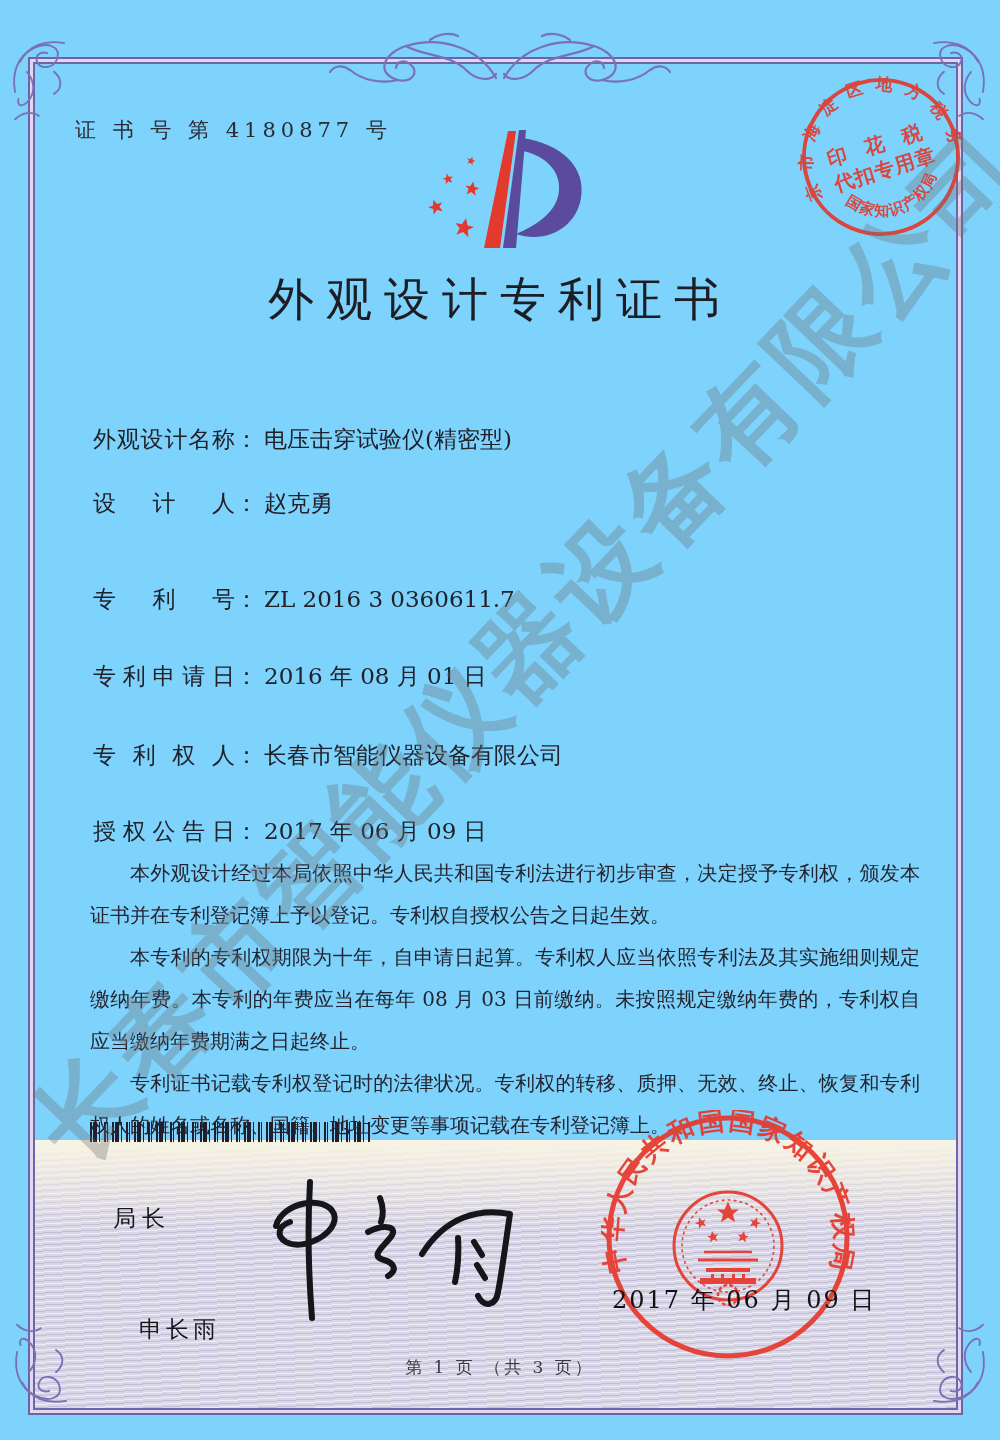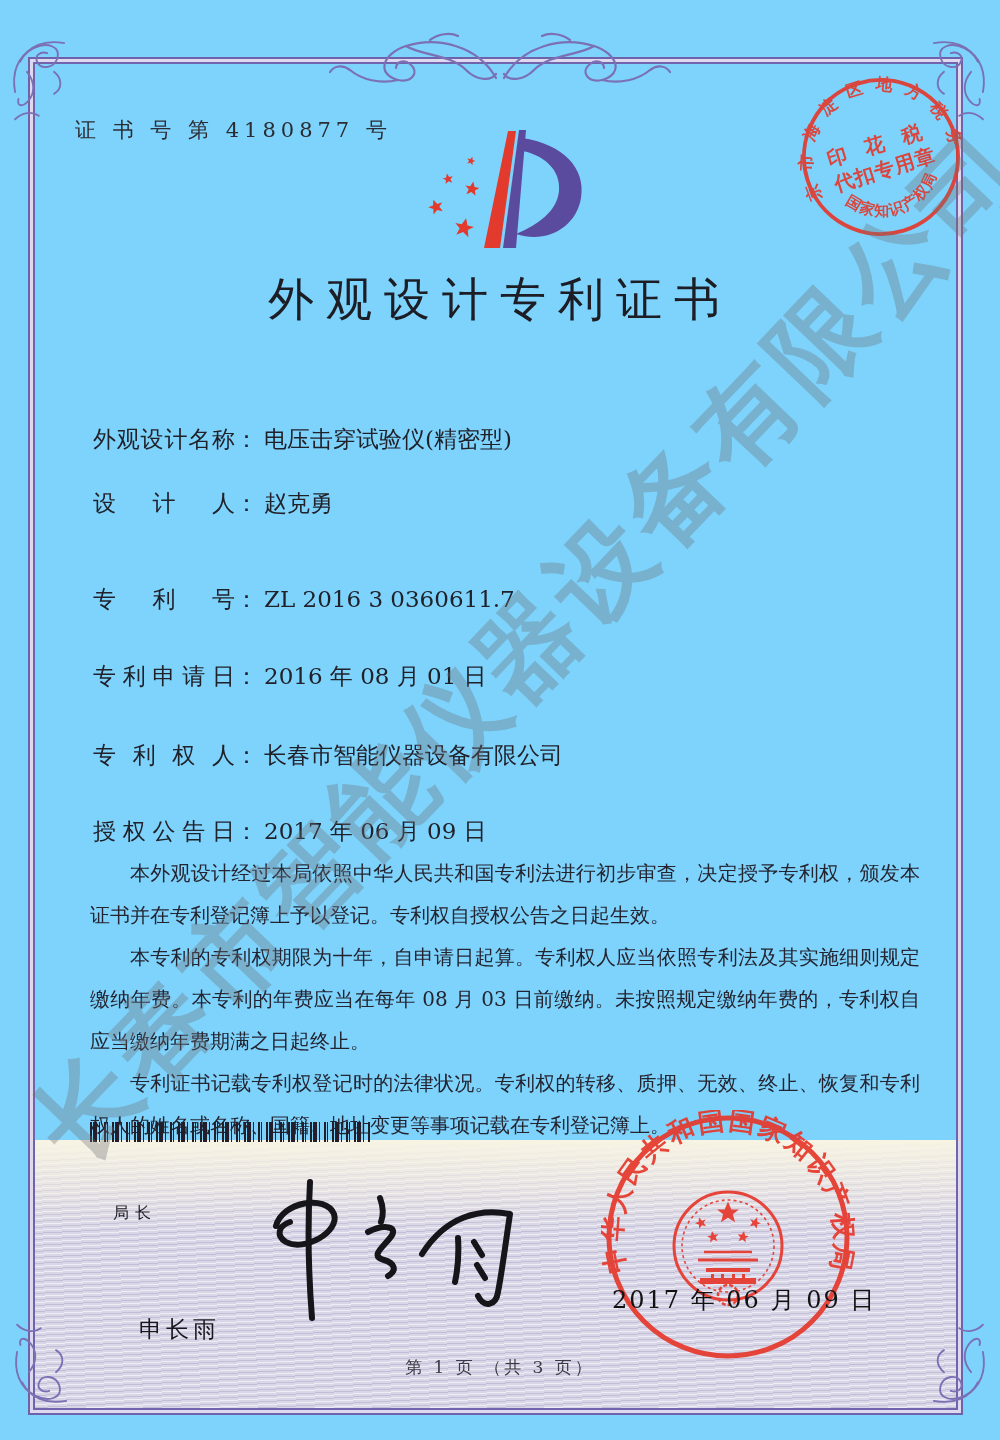--- a/index.html
+++ b/index.html
@@ -71,21 +71,21 @@
   .body-text p{margin:0;text-indent:2em;}
   .barcode{
     position:absolute;left:90px;top:1122px;width:280px;height:20px;z-index:3;
     background:repeating-linear-gradient(90deg,
       #221e2a 0 2px, transparent 2px 3px,
       #221e2a 3px 7px, transparent 7px 9px,
       #221e2a 9px 10px, transparent 10px 14px,
       #221e2a 14px 16px, transparent 16px 17px,
       #221e2a 17px 18px, transparent 18px 22px);
   }
-  .signer-title{position:absolute;left:113px;top:1203px;z-index:4;font-size:16px;letter-spacing:6px;color:#17171d;font-family:"DejaVu Sans","Liberation Sans",sans-serif;}
+  .signer-title{position:absolute;left:113px;top:1203px;z-index:4;font-size:23px;letter-spacing:6px;color:#17171d;font-family:"DejaVu Sans","Liberation Sans",sans-serif;}
   .signer-name{position:absolute;left:113px;top:1314px;z-index:4;font-size:23px;letter-spacing:4px;color:#17171d;font-family:"DejaVu Sans","Liberation Sans",sans-serif;margin-left:26px;}
   .signature{position:absolute;left:252px;top:1168px;z-index:4;}
   .office-seal{position:absolute;left:601px;top:1110px;z-index:5;opacity:.93;}
   .seal-date{
     position:absolute;left:612px;top:1284px;z-index:6;
     font-size:24px;letter-spacing:2px;color:#121212;white-space:nowrap;
   }
   .footer{
     position:absolute;left:0;right:0;top:1356px;z-index:3;
     text-align:center;font-size:17px;letter-spacing:3px;color:#3a3a44;

